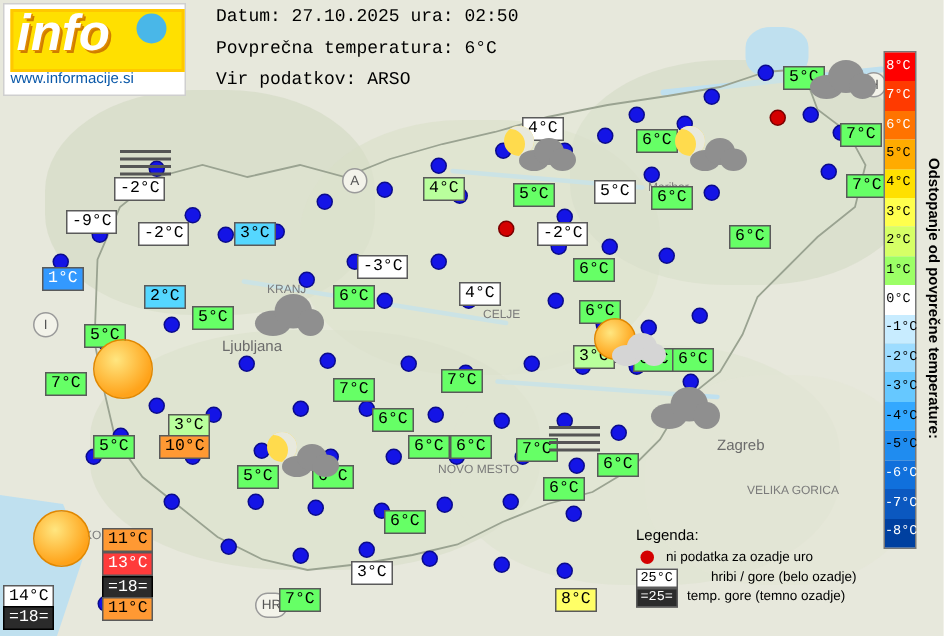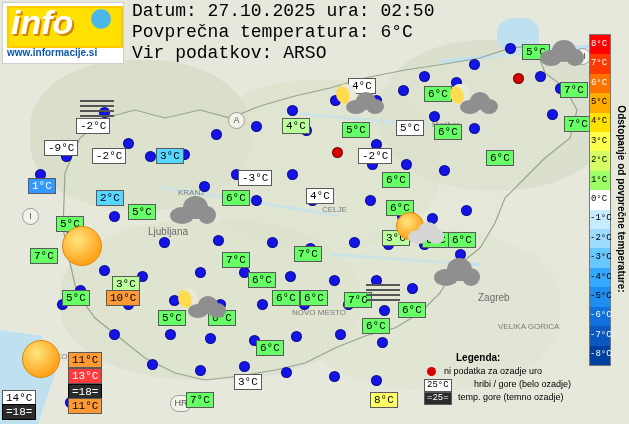--- a/index.html
+++ b/index.html
@@ -12,30 +12,30 @@
   .sea{position:absolute;background:#bfe0ef;}
   .sea-adriatic{left:0;top:330px;width:60px;height:94px;
      clip-path:polygon(0 0,42px 6px,56px 40px,38px 94px,0 94px);}
 
   
   .slo{position:absolute;left:25px;top:18px;width:560px;height:390px;}
 
   .terrain{position:absolute;border-radius:45%;opacity:.55;}
 
   
-  .hdr{position:absolute;left:132px;top:2px;font-size:18px;color:#000;
+  .hdr{position:absolute;left:144px;top:2px;font-size:12px;color:#000;
        font-family:"Liberation Mono",monospace;line-height:19px;white-space:pre;}
 
   
   .logo{position:absolute;left:2px;top:2px;width:120px;height:60px;background:#fff;border:1px solid #cfcfcf;}
   .logo .box{position:absolute;left:4px;top:3px;width:112px;height:38px;background:#ffe000;border:2px solid #ffc800;}
   .logo .word{position:absolute;left:8px;top:0px;font-size:34px;font-weight:bold;font-style:italic;color:#fff;
     text-shadow:1px 1px 0 #e08c00,2px 2px 0 #cf7d00;font-family:"Liberation Sans",sans-serif;}
   .logo .dot{position:absolute;left:88px;top:6px;width:20px;height:20px;border-radius:50%;background:#49b7e8;}
-  .logo .sub{position:absolute;left:4px;top:44px;font-size:10px;color:#0a58a8;font-weight:bold;}
+  .logo .sub{position:absolute;left:4px;top:44px;font-size:10px;color:#0a58a8;font-weight:normal;}
 
   
   .dot-blue,.dot-red{position:absolute;width:9px;height:9px;border-radius:50%;}
   .dot-blue{background:#1414e6;box-shadow:0 0 0 1px #0b0b8c;}
   .dot-red{background:#d40000;box-shadow:0 0 0 1px #7a0000;}
 
   
   .temp{position:absolute;font-size:11px;font-family:"Liberation Mono",monospace;
         color:#000;padding:1px 3px;border:1px solid #5a5a5a;white-space:nowrap;line-height:12px;}
   .t-white{background:#ffffff;}
@@ -62,21 +62,21 @@
   
   .city{position:absolute;font-size:8px;color:#7a7a7a;font-family:"Liberation Sans",sans-serif;white-space:nowrap;}
   .city.big{font-size:10px;color:#6b6b6b;}
 
   
   .cc{position:absolute;width:15px;height:15px;border-radius:50%;background:#f3f3ea;border:1px solid #9a9a9a;
       font-size:9px;color:#555;text-align:center;line-height:15px;font-family:"Liberation Sans",sans-serif;}
 
   
   .legend{position:absolute;left:424px;top:352px;width:196px;height:70px;font-size:9px;color:#000;}
-  .legend .title{font-weight:bold;font-size:10px;margin-bottom:2px;margin-left:32px;}
+  .legend .title{font-weight:normal;font-size:10px;margin-bottom:2px;}
   .legend .row{position:relative;height:13px;line-height:13px;padding-left:20px;}
   .legend .row .mk{position:absolute;left:3px;top:2px;width:9px;height:9px;border-radius:50%;}
   .legend .row .chip{position:absolute;left:0px;top:1px;font-size:9px;
         font-family:"Liberation Mono",monospace;border:1px solid #5a5a5a;padding:0 2px;line-height:11px;}
 
   
   .scale{position:absolute;right:2px;top:34px;width:38px;height:330px;}
   .scale .bar{position:absolute;left:0;top:0;width:20px;height:330px;border:1px solid #777;}
   .scale .seg{position:relative;width:100%;}
   .scale .lab{position:absolute;left:1px;width:18px;text-align:center;font-size:9px;

